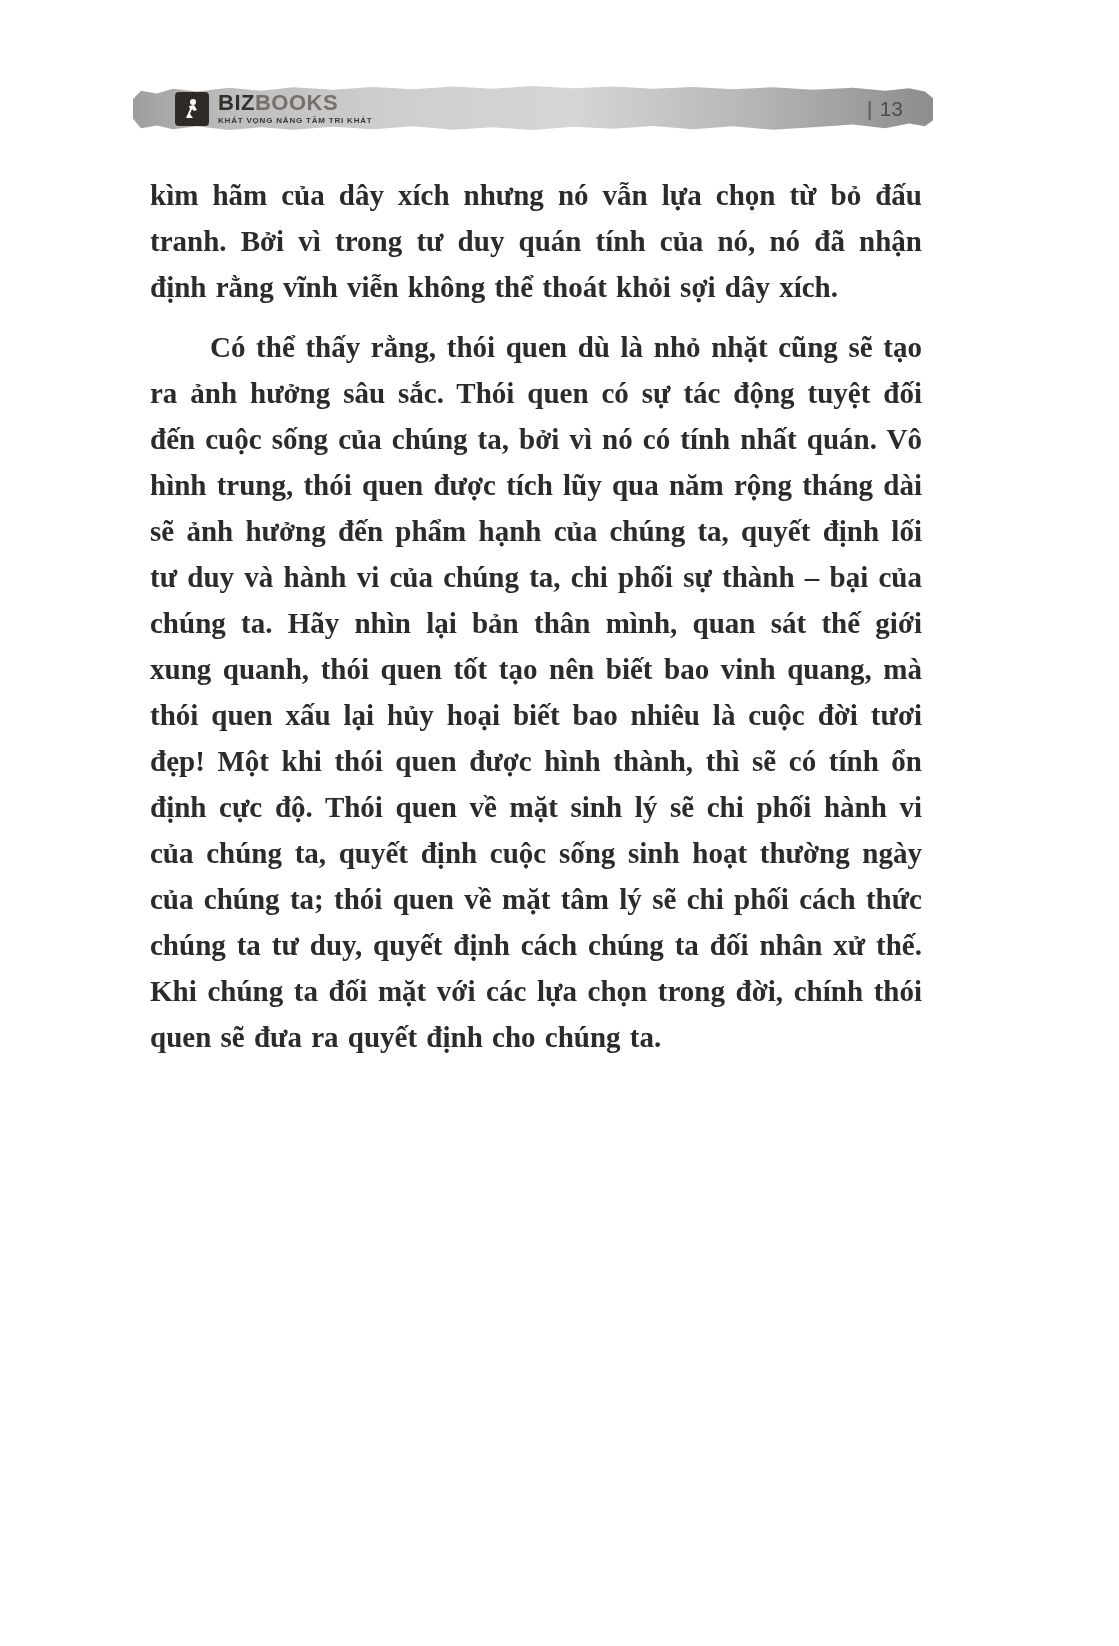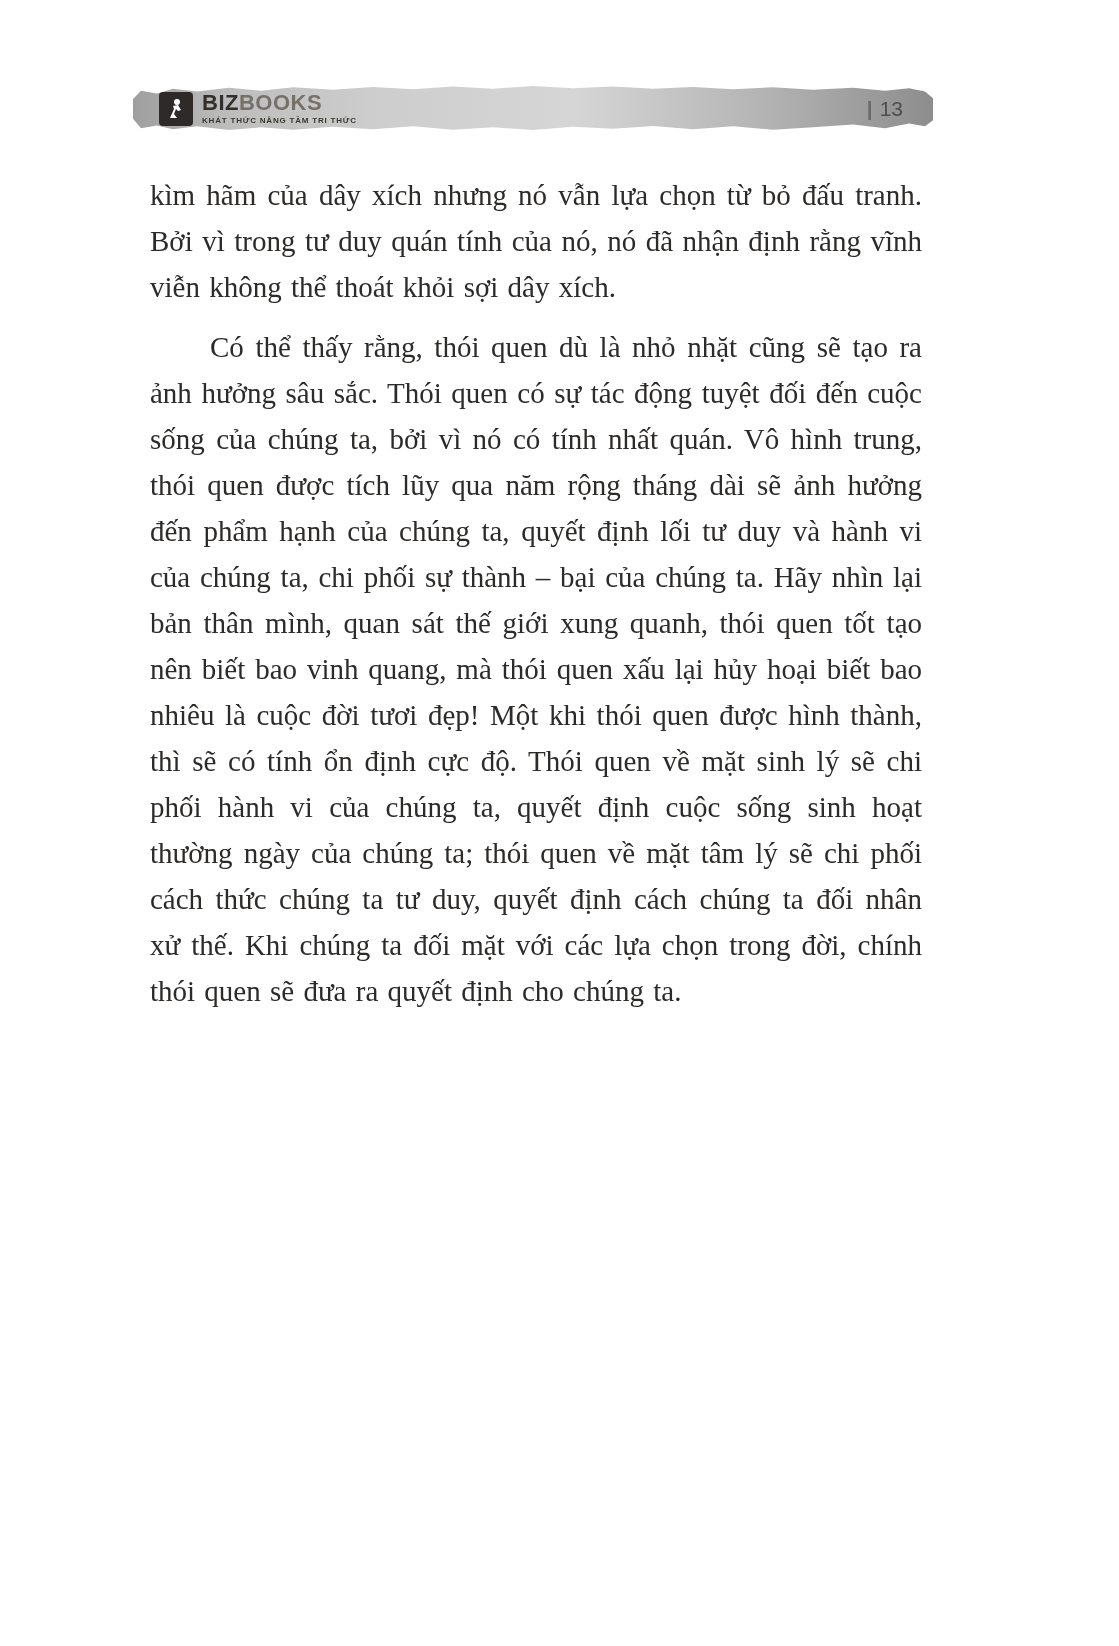--- a/index.html
+++ b/index.html
@@ -38,20 +38,21 @@
     display: flex;
     align-items: center;
     justify-content: space-between;
     padding: 0 30px 0 26px;
     box-sizing: border-box;
   }
   .brand-group {
     display: flex;
     align-items: center;
     gap: 9px;
+    margin-left: 16px;
   }
   .logo-box {
     width: 34px;
     height: 34px;
     background: #2d2a27;
     border-radius: 4px;
     display: flex;
     align-items: center;
     justify-content: center;
     flex: 0 0 auto;
@@ -103,20 +104,21 @@
     left: 150px;
     width: 772px;
     color: #2d2b29;
     font-size: 29px;
     line-height: 46px;
     text-align: justify;
   }
   .para {
     margin: 0 0 14px 0;
     word-spacing: 2px;
+    font-weight: bold;
   }
   .para.indent {
     text-indent: 60px;
   }
 </style>
 </head>
 <body>
 
 <div class="page">
 
@@ -125,21 +127,21 @@
       <div class="logo-box">
         <svg width="24" height="24" viewBox="0 0 24 24" aria-hidden="true">
           <circle cx="13" cy="5" r="3" fill="#ffffff"></circle>
           <path d="M6 21 L10 12 L9 9 L14 8 L17 13 L14 14 L12 12 L10 17 L13 21 Z" fill="#ffffff"></path>
         </svg>
       </div>
       <div class="brand-text">
         <div class="brand-line">
           <span>BIZ</span><span class="brand-secondary">BOOKS</span>
         </div>
-        <div class="brand-tagline">KHÁT THỨC NÂNG TẦM TRI THỨC</div>
+        <div class="brand-tagline">KHÁT VỌNG NÂNG TẦM TRI KHÁT</div>
       </div>
     </div>
     <div class="page-number">
       <span class="sep">|</span>
       <span>13</span>
     </div>
   </div>
 
   <div class="content">
     <p class="para">kìm hãm của dây xích nhưng nó vẫn lựa chọn từ bỏ đấu tranh. Bởi vì trong tư duy quán tính của nó, nó đã nhận định rằng vĩnh viễn không thể thoát khỏi sợi dây xích.</p>

